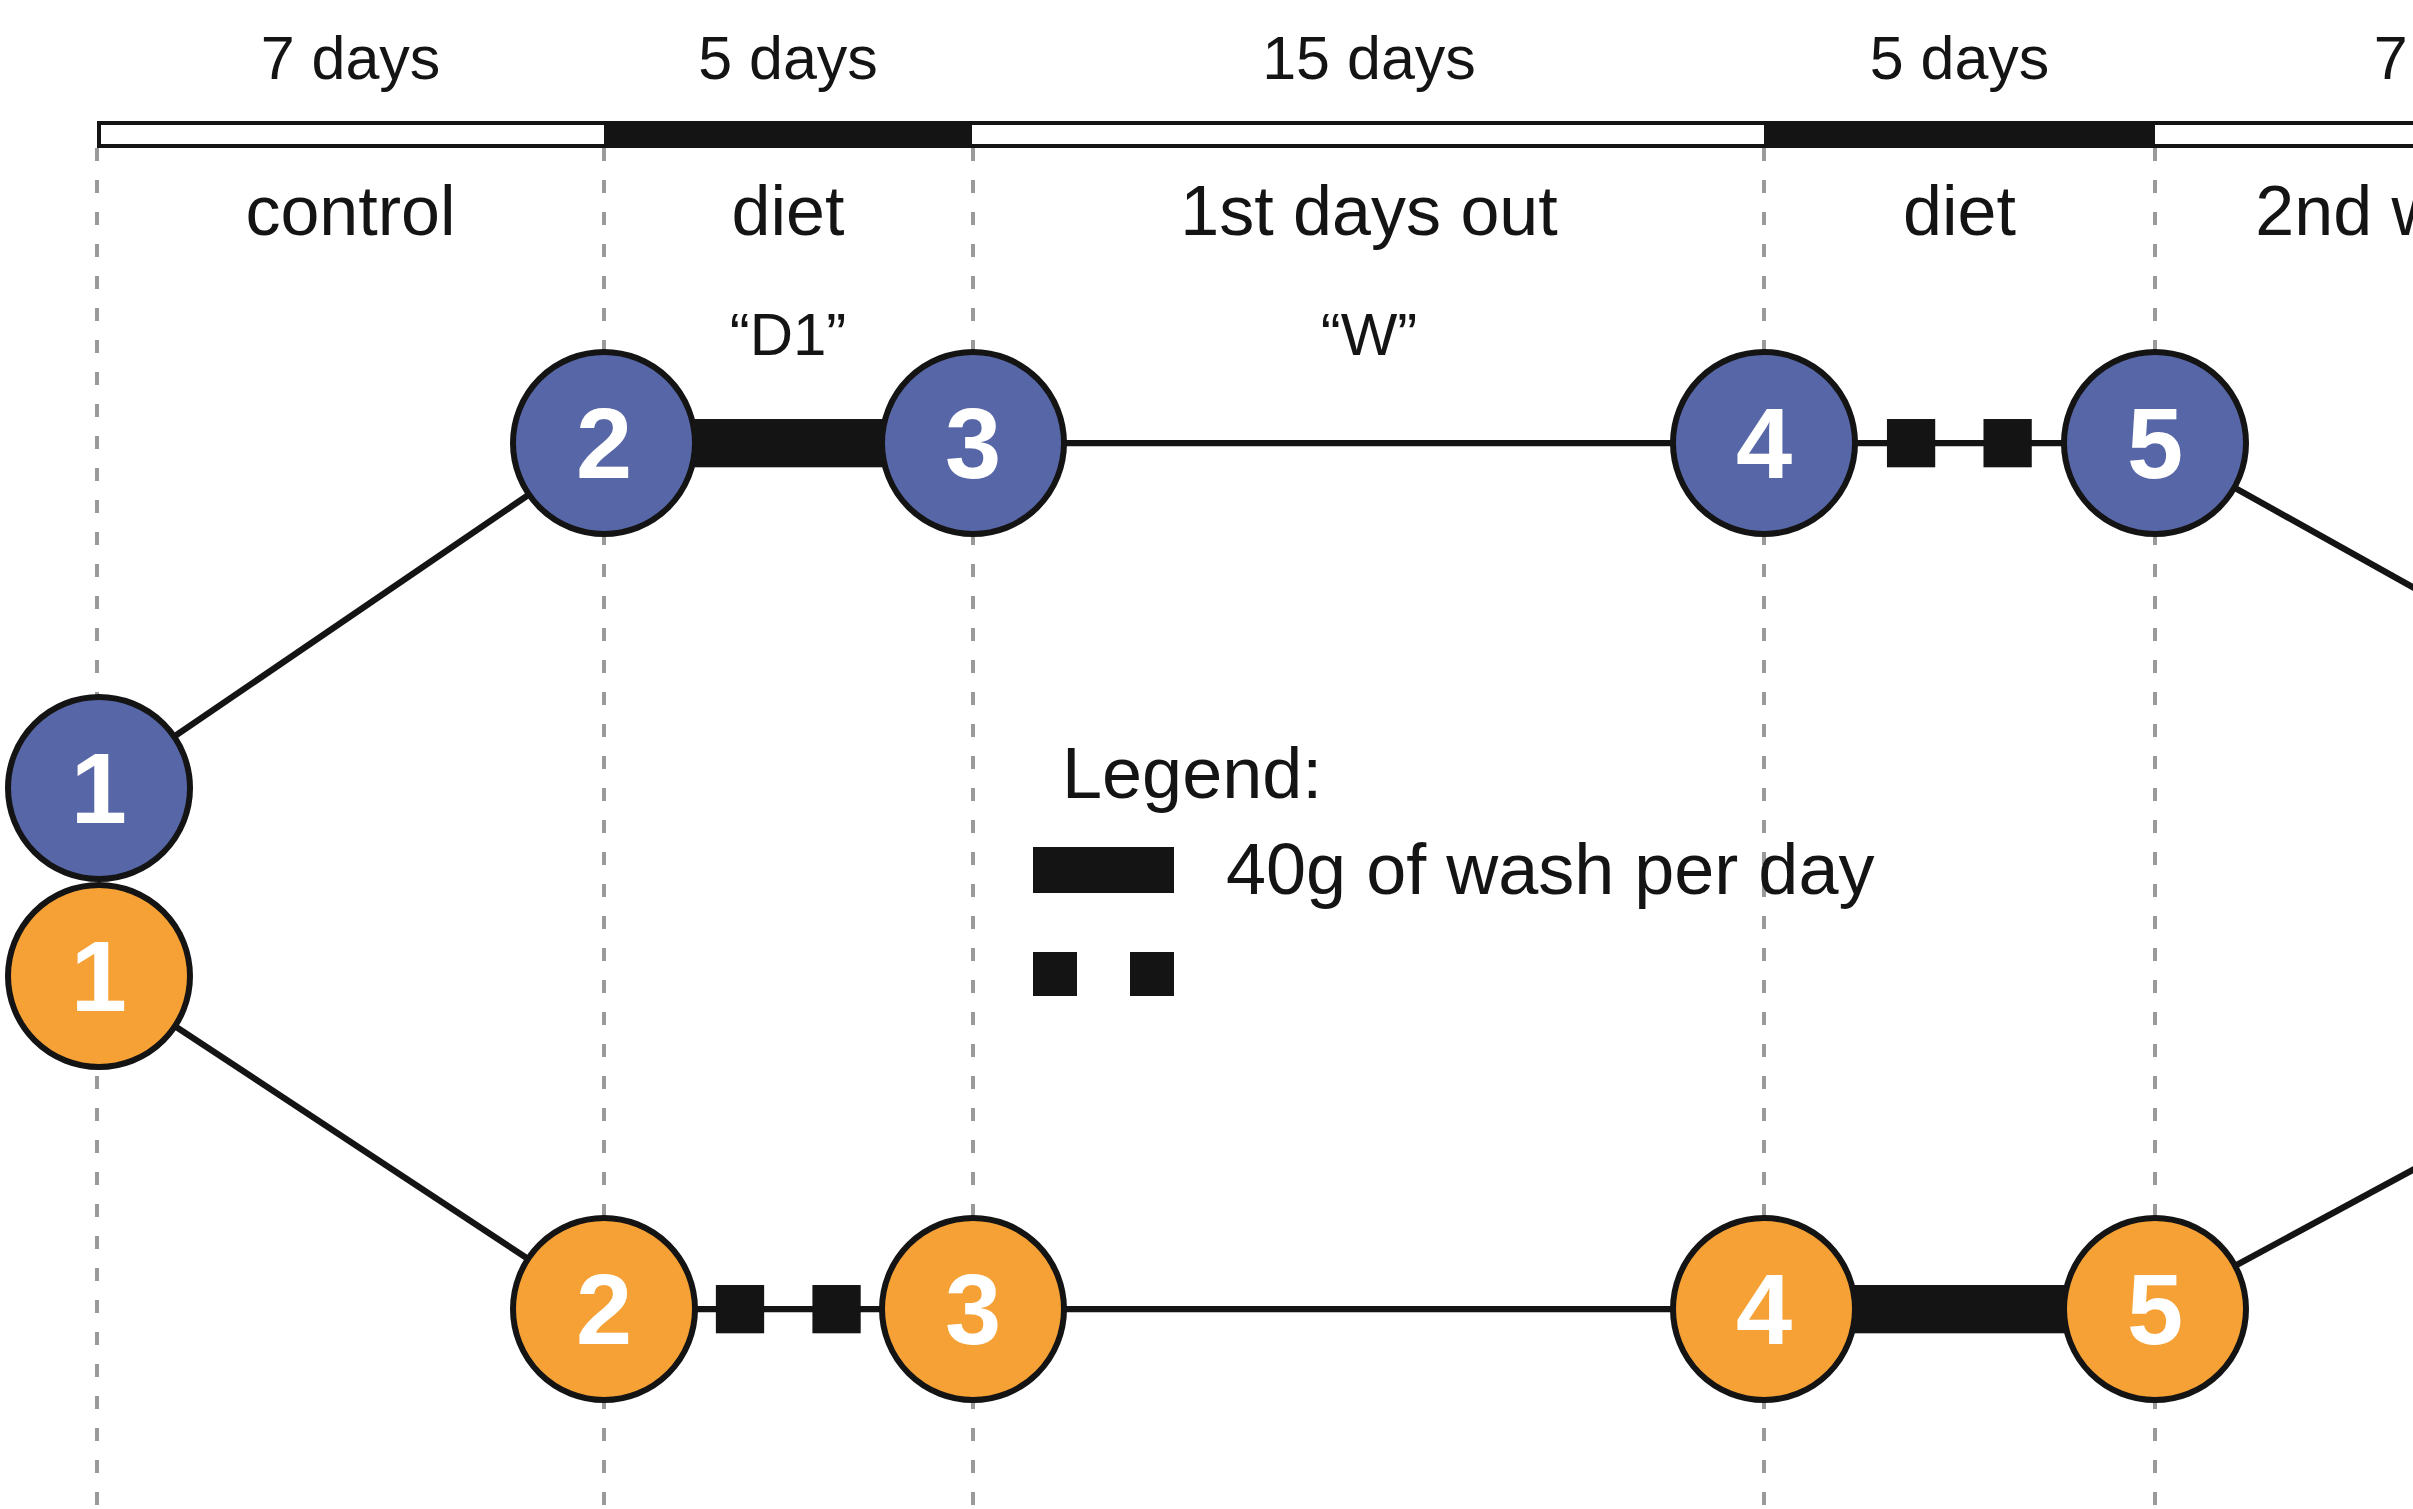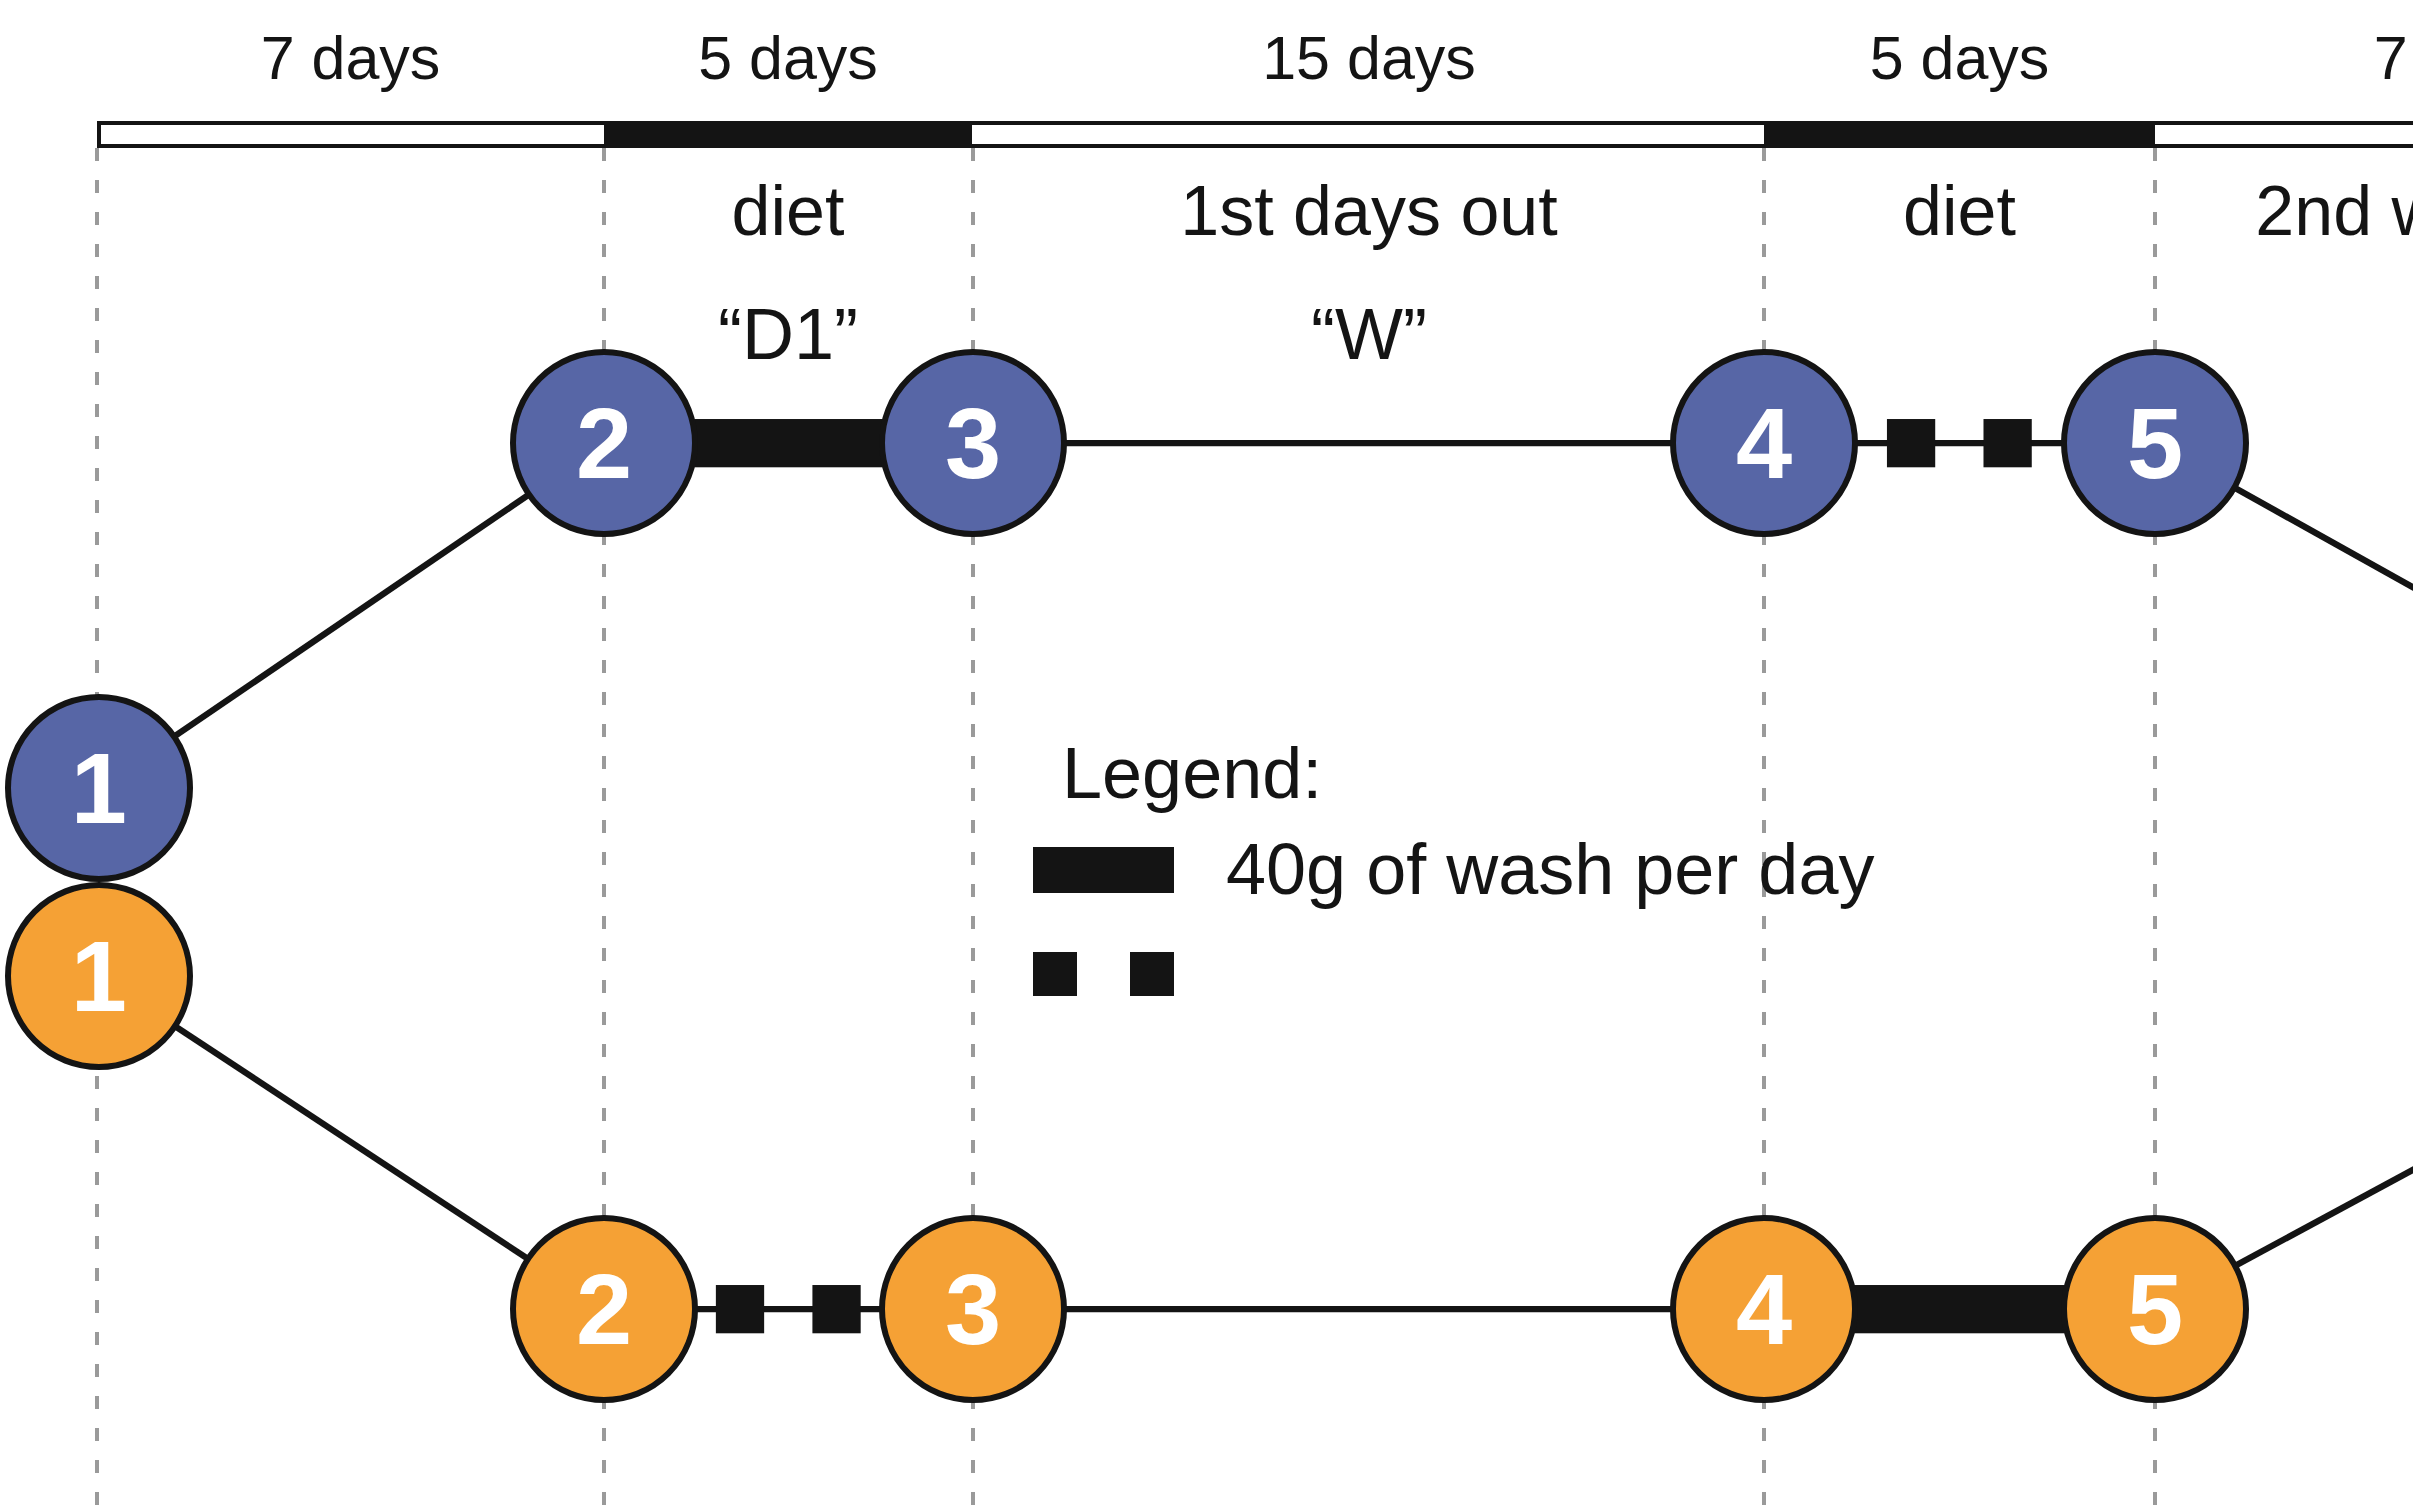--- a/index.html
+++ b/index.html
@@ -13,21 +13,21 @@
 
   
   .tbar{position:absolute;left:97px;top:121px;width:2675px;height:27px;
         background:#fff;border:4.3px solid var(--ink);box-sizing:border-box;}
   .tseg{position:absolute;top:121px;height:27px;background:var(--ink);}
 
   
   .txt{position:absolute;text-align:center;color:var(--ink);white-space:nowrap;}
   .dur{top:19px;height:79px;line-height:79px;font-size:61px;}
   .phase{top:172px;height:79px;line-height:79px;font-size:70px;}
-  .code{top:293px;height:83px;line-height:83px;font-size:72px;}
+  .code{top:293px;height:83px;line-height:83px;font-size:60px;}
 
   
   .links{position:absolute;left:0;top:0;}
 
   
   .node{position:absolute;width:188px;height:188px;border-radius:50%;
         border:6.3px solid var(--ink);box-sizing:border-box;
         display:flex;align-items:center;justify-content:center;
         font-weight:bold;font-size:101px;color:#ffffff;}
   .node.blue{background:var(--blue);}
@@ -55,20 +55,21 @@
   <div class="tbar"></div>
   <div class="tseg" style="left:604px;width:368px"></div>
   <div class="tseg" style="left:1764px;width:391px"></div>
 
   <div class="txt dur" style="left:97px;width:507px">7 days</div>
   <div class="txt dur" style="left:604px;width:368px">5 days</div>
   <div class="txt dur" style="left:973px;width:792px">15 days</div>
   <div class="txt dur" style="left:1764px;width:391px">5 days</div>
   <div class="txt dur" style="left:2155px;width:617px">7 days</div>
 
+  <div class="txt phase" style="left:97px;width:507px">control</div>
   <div class="txt phase" style="left:604px;width:368px">diet</div>
   <div class="txt phase" style="left:973px;width:792px">1st days out</div>
   <div class="txt phase" style="left:1764px;width:391px">diet</div>
   <div class="txt phase" style="left:2155px;width:617px">2nd wash out</div>
 
   <div class="txt code" style="left:604px;width:368px">“D1”</div>
   <div class="txt code" style="left:973px;width:792px">“W”</div>
 
   <svg class="links" width="2877" height="1510" viewBox="0 0 5960 3128">
     <line x1="205" y1="1632" x2="1252" y2="918" stroke="#141414" stroke-width="13"></line>

